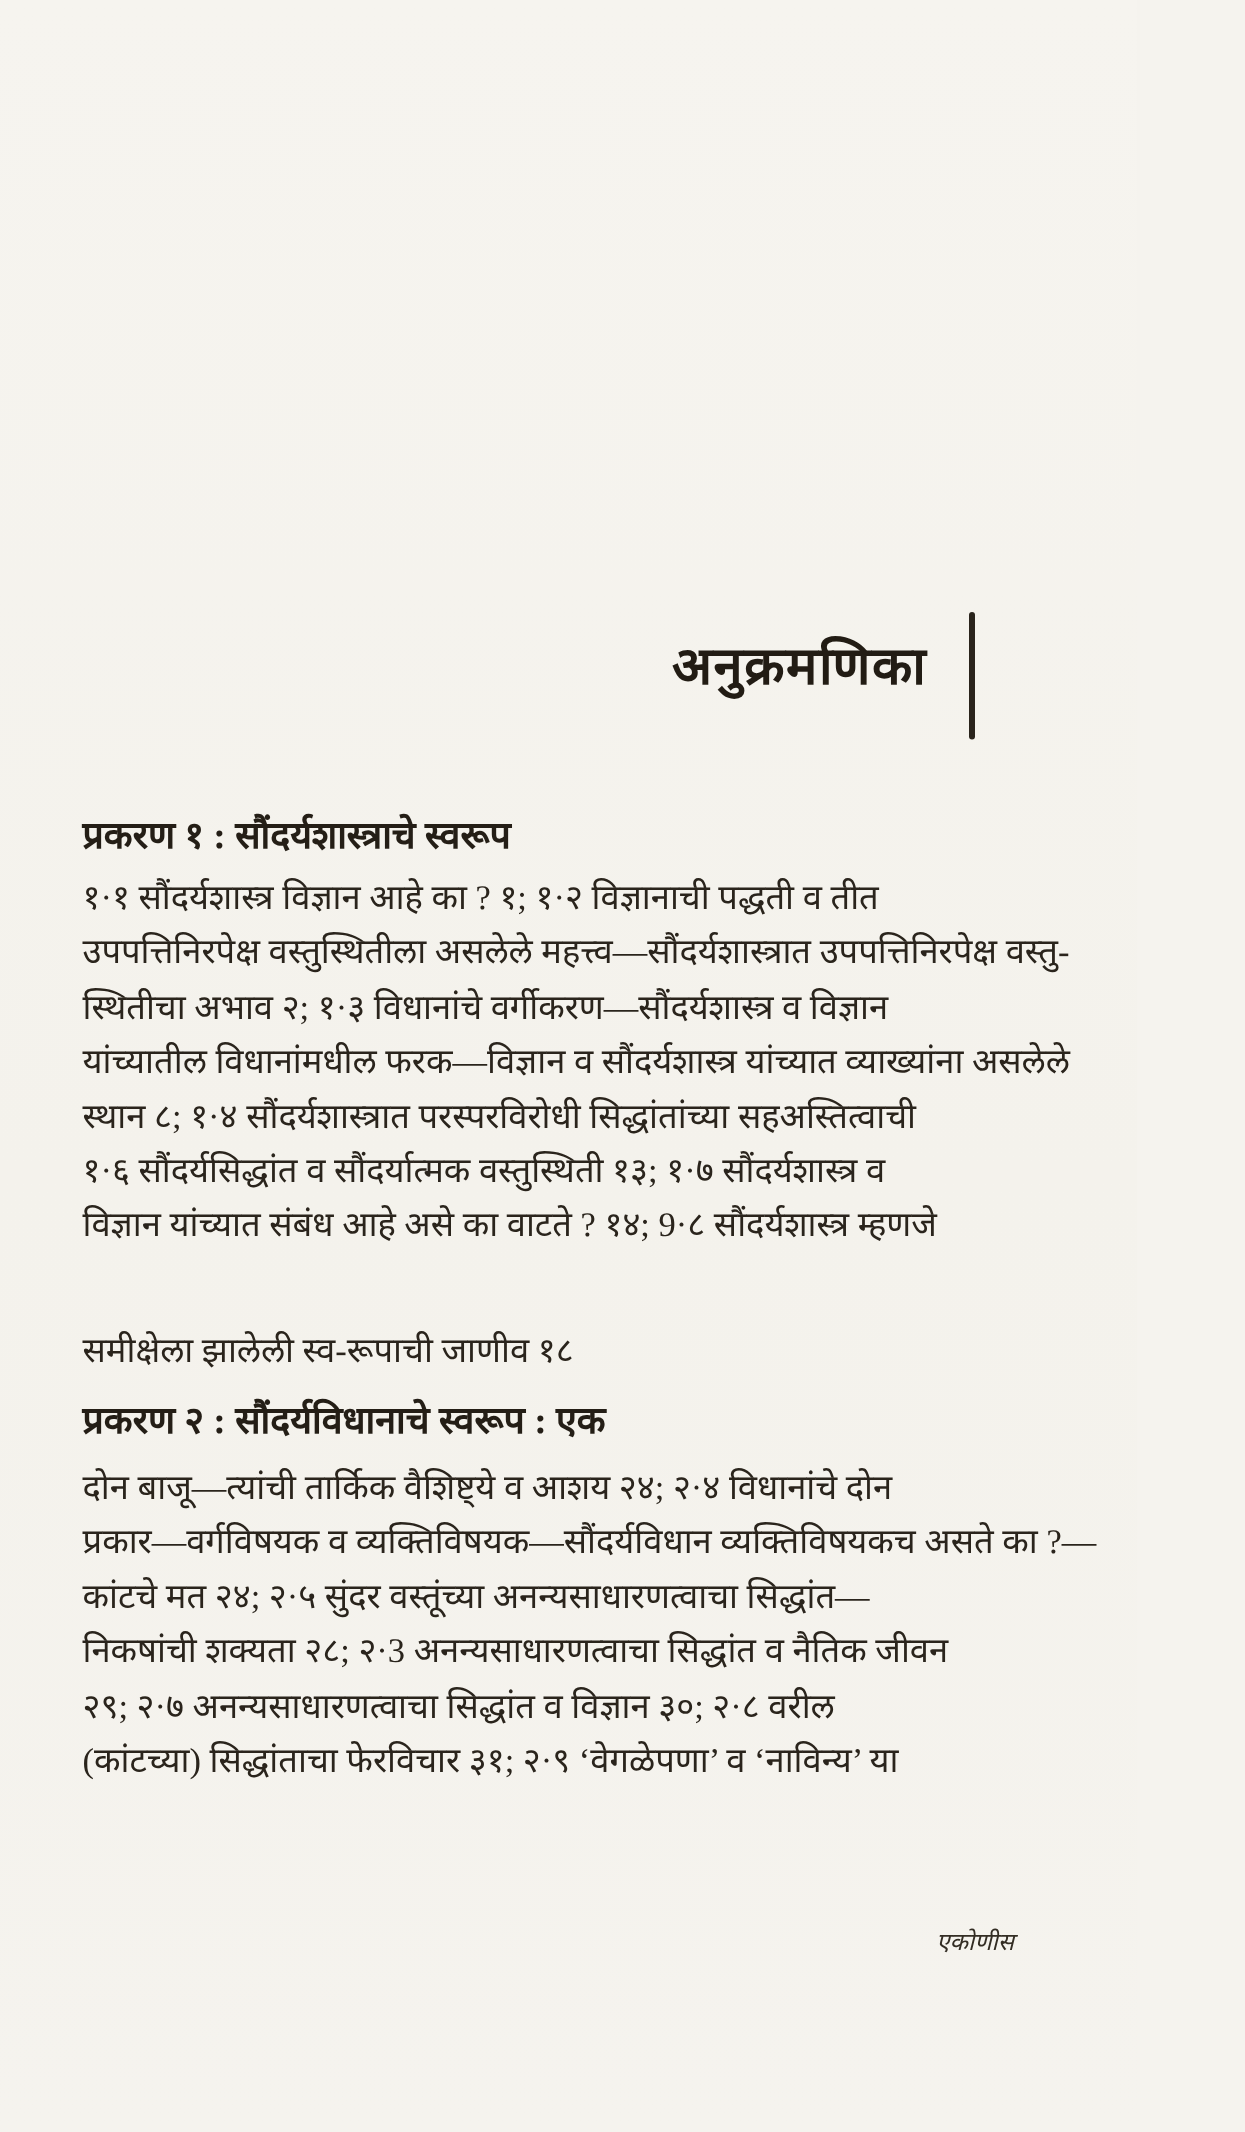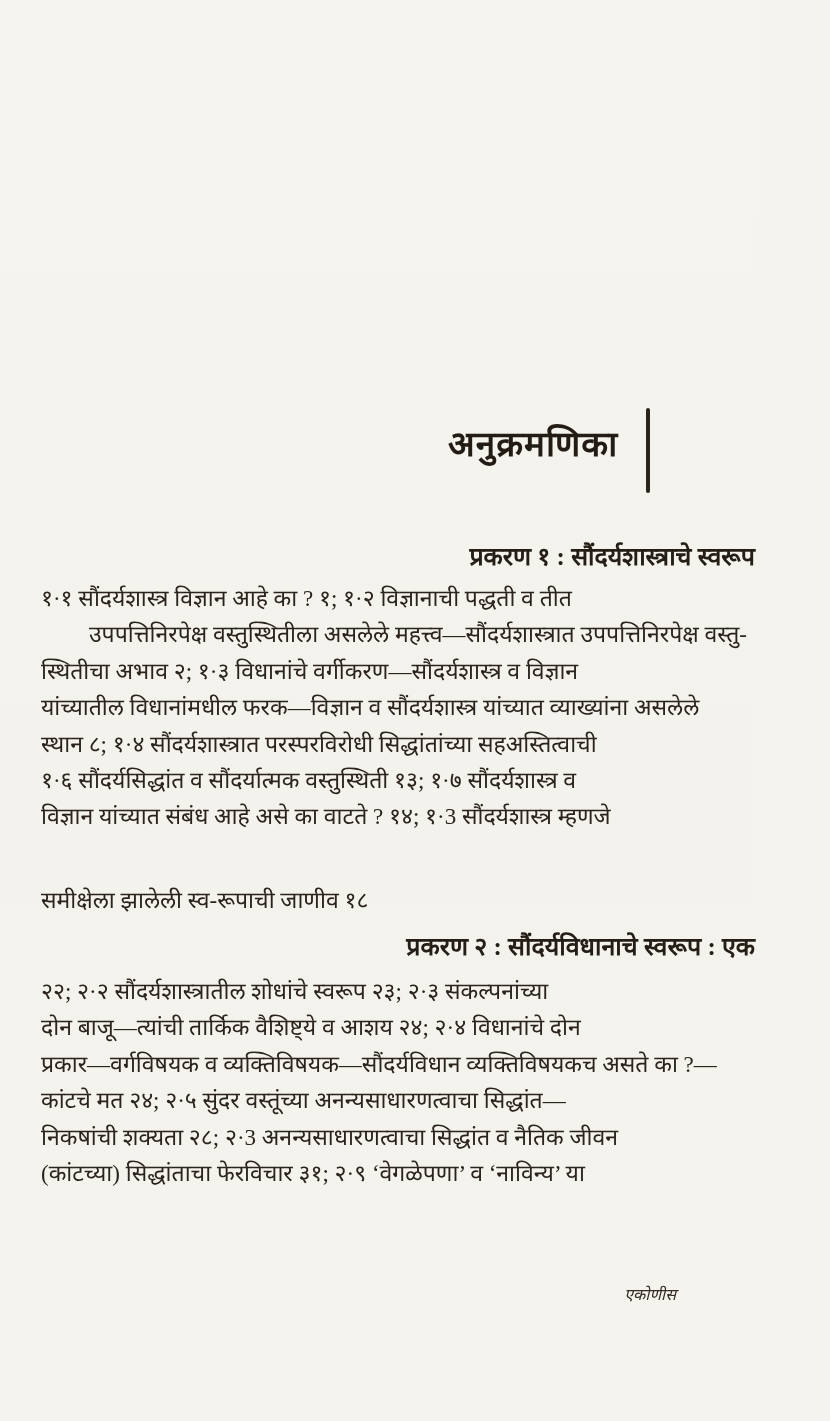--- a/index.html
+++ b/index.html
@@ -40,27 +40,26 @@
     border-radius: 2px;
   }
   .chapter-heading {
     position: absolute;
     left: 55px;
     width: 700px;
     font-size: 25px;
     font-weight: bold;
     white-space: nowrap;
     color: #241e16;
-    text-align: right;
   }
   .heading-1 { top: 538px; }
   .heading-2 { top: 928px; }
   .toc-paragraph {
     position: absolute;
-    left: 41px;
+    left: 55px;
     width: 696px;
     font-size: 23px;
   }
   .para-1 { top: 581px; }
   .para-2 { top: 974px; }
   .toc-line {
     white-space: pre-wrap;
     line-height: 36.4px;
     height: 36.4px;
     overflow: visible;
@@ -82,35 +81,35 @@
 <div class="page">
 
   <div class="toc-title">अनुक्रमणिका</div>
 
   <div class="title-side-rule"></div>
 
   <div class="chapter-heading heading-1">प्रकरण १ : सौंदर्यशास्त्राचे स्वरूप</div>
 
   <div class="toc-paragraph para-1">
       <div class="toc-line" style="white-space: nowrap; word-spacing: 0px;">१·१ सौंदर्यशास्त्र विज्ञान आहे का ? १;      १·२ विज्ञानाची पद्धती व तीत</div>
-      <div class="toc-line" style="white-space: nowrap; word-spacing: 0px; margin-left: 48px;">उपपत्तिनिरपेक्ष वस्तुस्थितीला असलेले महत्त्व—सौंदर्यशास्त्रात उपपत्तिनिरपेक्ष वस्तु-</div>
+      <div class="toc-line" style="white-space: nowrap; word-spacing: 0px;">उपपत्तिनिरपेक्ष वस्तुस्थितीला असलेले महत्त्व—सौंदर्यशास्त्रात उपपत्तिनिरपेक्ष वस्तु-</div>
       <div class="toc-line" style="white-space: nowrap; word-spacing: 0px;">स्थितीचा अभाव २;      १·३ विधानांचे वर्गीकरण—सौंदर्यशास्त्र व विज्ञान</div>
       <div class="toc-line" style="white-space: nowrap; word-spacing: 0px;">यांच्यातील विधानांमधील फरक—विज्ञान व सौंदर्यशास्त्र यांच्यात व्याख्यांना असलेले</div>
       <div class="toc-line" style="white-space: nowrap; word-spacing: 0px;">स्थान ८;      १·४ सौंदर्यशास्त्रात परस्परविरोधी सिद्धांतांच्या सहअस्तित्वाची</div>
       <div class="toc-line" style="white-space: nowrap; word-spacing: 0px;">१·६ सौंदर्यसिद्धांत व सौंदर्यात्मक वस्तुस्थिती १३;      १·७ सौंदर्यशास्त्र व</div>
-      <div class="toc-line" style="white-space: nowrap; word-spacing: 0px;">विज्ञान यांच्यात संबंध आहे असे का वाटते ? १४;      १·3 सौंदर्यशास्त्र म्हणजे</div>
+      <div class="toc-line" style="white-space: nowrap; word-spacing: 0px;">विज्ञान यांच्यात संबंध आहे असे का वाटते ? १४;      9·८ सौंदर्यशास्त्र म्हणजे</div>
       <div class="toc-line" style="white-space: nowrap; word-spacing: 0px; margin-top: 47px;">समीक्षेला झालेली स्व-रूपाची जाणीव १८</div>
     </div>
 
   <div class="chapter-heading heading-2">प्रकरण २ : सौंदर्यविधानाचे स्वरूप : एक</div>
 
   <div class="toc-paragraph para-2">
-      <div class="toc-line" style="white-space: nowrap; word-spacing: 0px;">२२;      २·२ सौंदर्यशास्त्रातील शोधांचे स्वरूप २३;      २·३ संकल्पनांच्या</div>
       <div class="toc-line" style="white-space: nowrap; word-spacing: 0px;">दोन बाजू—त्यांची तार्किक वैशिष्ट्ये व आशय २४;      २·४ विधानांचे दोन</div>
       <div class="toc-line" style="white-space: nowrap; word-spacing: 0px;">प्रकार—वर्गविषयक व व्यक्तिविषयक—सौंदर्यविधान व्यक्तिविषयकच असते का ?—</div>
       <div class="toc-line" style="white-space: nowrap; word-spacing: 0px;">कांटचे मत २४;      २·५ सुंदर वस्तूंच्या अनन्यसाधारणत्वाचा सिद्धांत—</div>
       <div class="toc-line" style="white-space: nowrap; word-spacing: 0px;">निकषांची शक्यता २८;      २·3 अनन्यसाधारणत्वाचा सिद्धांत व नैतिक जीवन</div>
+      <div class="toc-line" style="white-space: nowrap; word-spacing: 0px;">२९;      २·७ अनन्यसाधारणत्वाचा सिद्धांत व विज्ञान ३०;      २·८ वरील</div>
       <div class="toc-line" style="white-space: nowrap; word-spacing: 0px;">(कांटच्या) सिद्धांताचा फेरविचार ३१;      २·९ ‘वेगळेपणा’ व ‘नाविन्य’ या</div>
     </div>
 
   <div class="page-number-word">एकोणीस</div>
 
 </div>
 
 </body></html>

